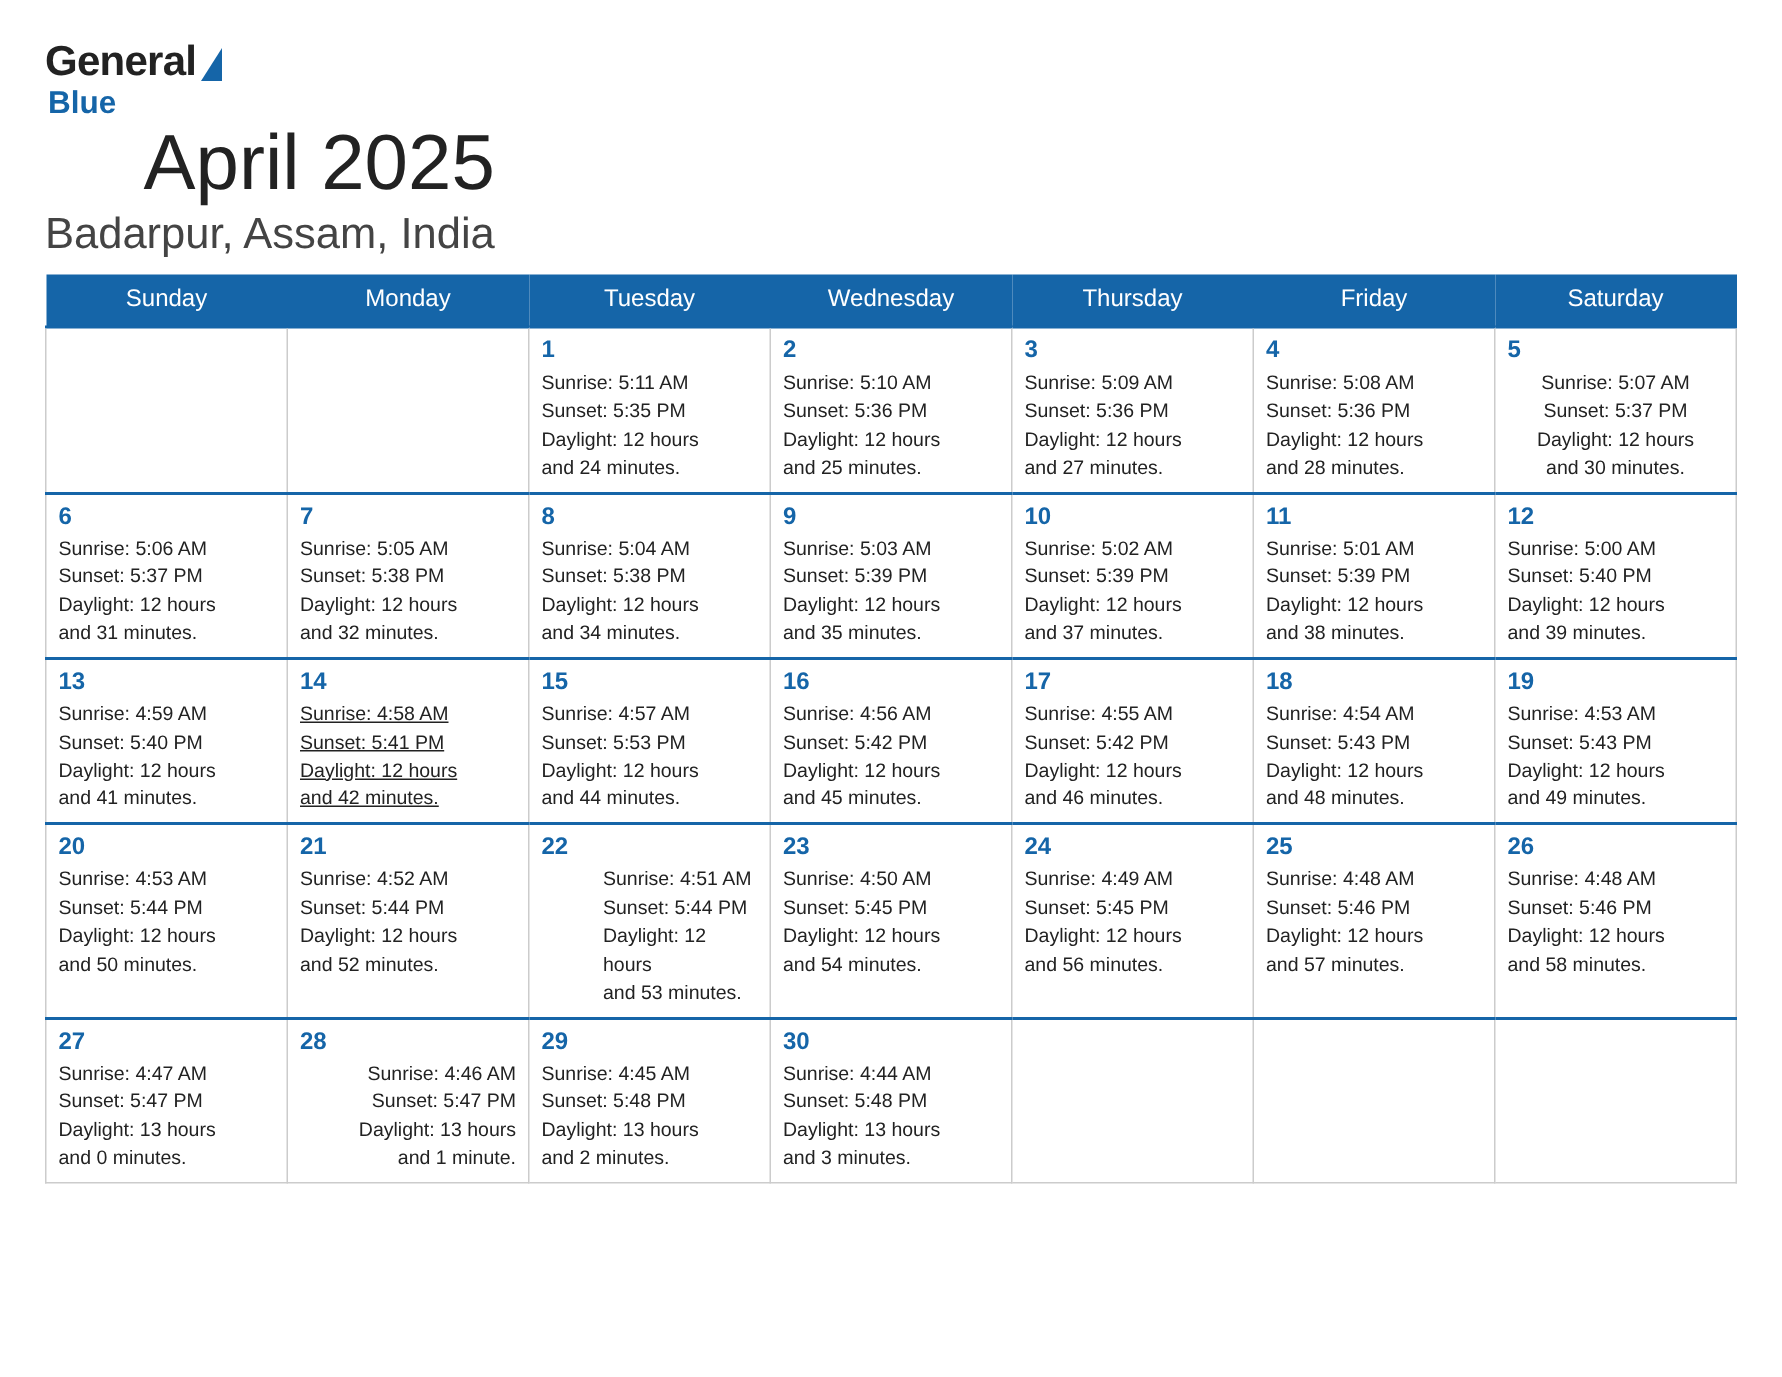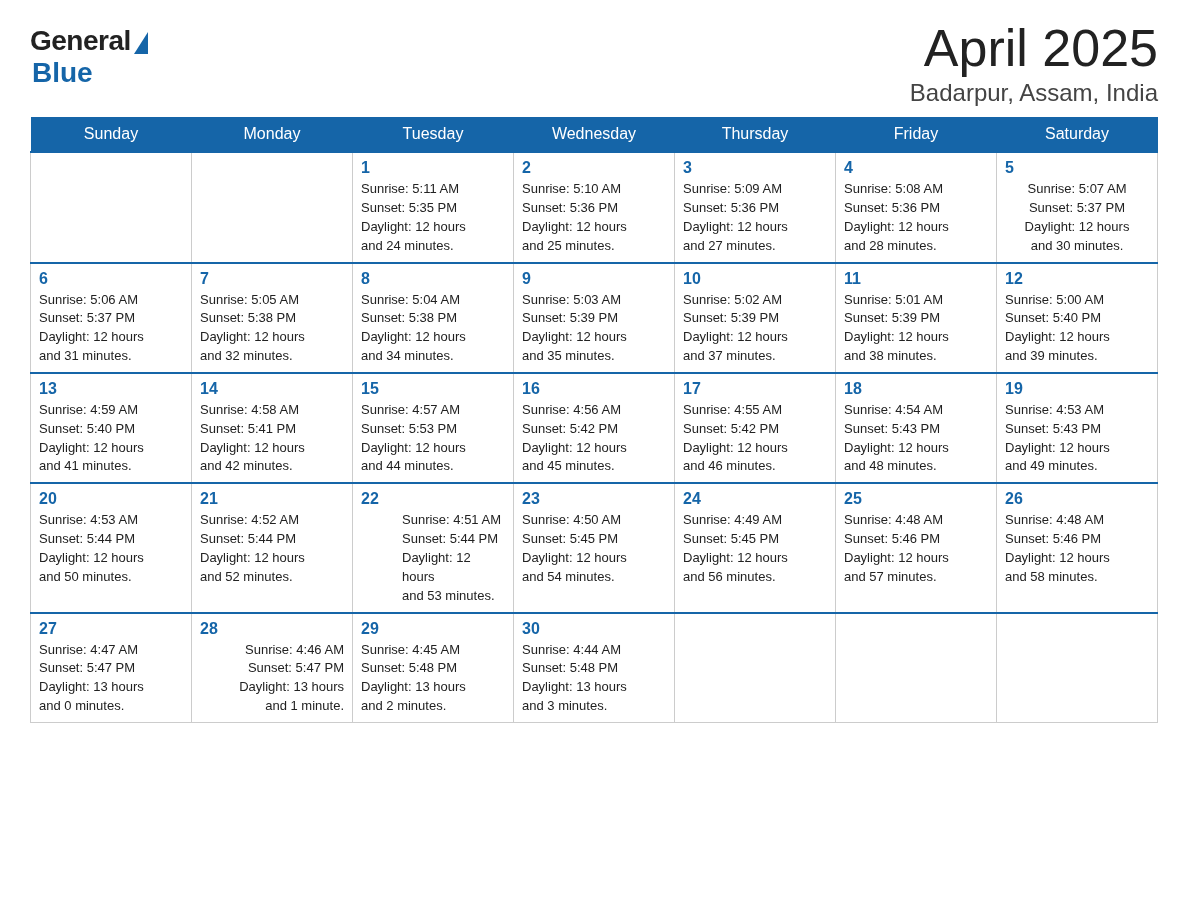--- a/index.html
+++ b/index.html
@@ -9,20 +9,21 @@
       color: #222;
       width: 1188px;
       min-height: 918px;
       padding: 20px 30px;
     }
     .header {
       display: flex;
       justify-content: space-between;
       align-items: flex-start;
       margin-bottom: 10px;
+      flex-direction: column;
     }
     .logo {
       display: flex;
       flex-direction: column;
       align-items: flex-start;
       margin-top: 5px;
     }
     .logo-top {
       display: flex;
       align-items: center;
@@ -36,36 +37,36 @@
     .logo-triangle {
       width: 0;
       height: 0;
       border-left: 14px solid transparent;
       border-right: 0px solid transparent;
       border-bottom: 22px solid #1565a8;
       margin-left: 3px;
       margin-top: 4px;
     }
     .logo-blue {
-      font-size: 28px;
+      font-size: 21px;
       font-weight: bold;
       color: #1565a8;
       margin-left: 2px;
     }
     .title-section {
       text-align: right;
     }
     .month-title {
       font-size: 52px;
       font-weight: normal;
       color: #222;
       line-height: 1.1;
     }
     .subtitle {
-      font-size: 24px;
+      font-size: 29px;
       color: #444;
       margin-top: 2px;
     }
     .calendar {
       width: 100%;
       border-collapse: collapse;
       margin-top: 10px;
     }
     .calendar th {
       background: #1565a8;
@@ -230,21 +231,21 @@
       <tr>
         <td>
           <span class="day-number">13</span>
           <div class="day-info" style="white-space: pre-line;">Sunrise: 4:59 AM
 Sunset: 5:40 PM
 Daylight: 12 hours
 and 41 minutes.</div>
         </td>
         <td>
           <span class="day-number">14</span>
-          <div class="day-info" style="white-space: pre-line;">Sunrise: 4:58 AM
+          <div class="day-info" style="white-space: pre-line; text-decoration: underline;">Sunrise: 4:58 AM
 Sunset: 5:41 PM
 Daylight: 12 hours
 and 42 minutes.</div>
         </td>
         <td>
           <span class="day-number">15</span>
           <div class="day-info" style="white-space: pre-line;">Sunrise: 4:57 AM
 Sunset: 5:53 PM
 Daylight: 12 hours
 and 44 minutes.</div>

